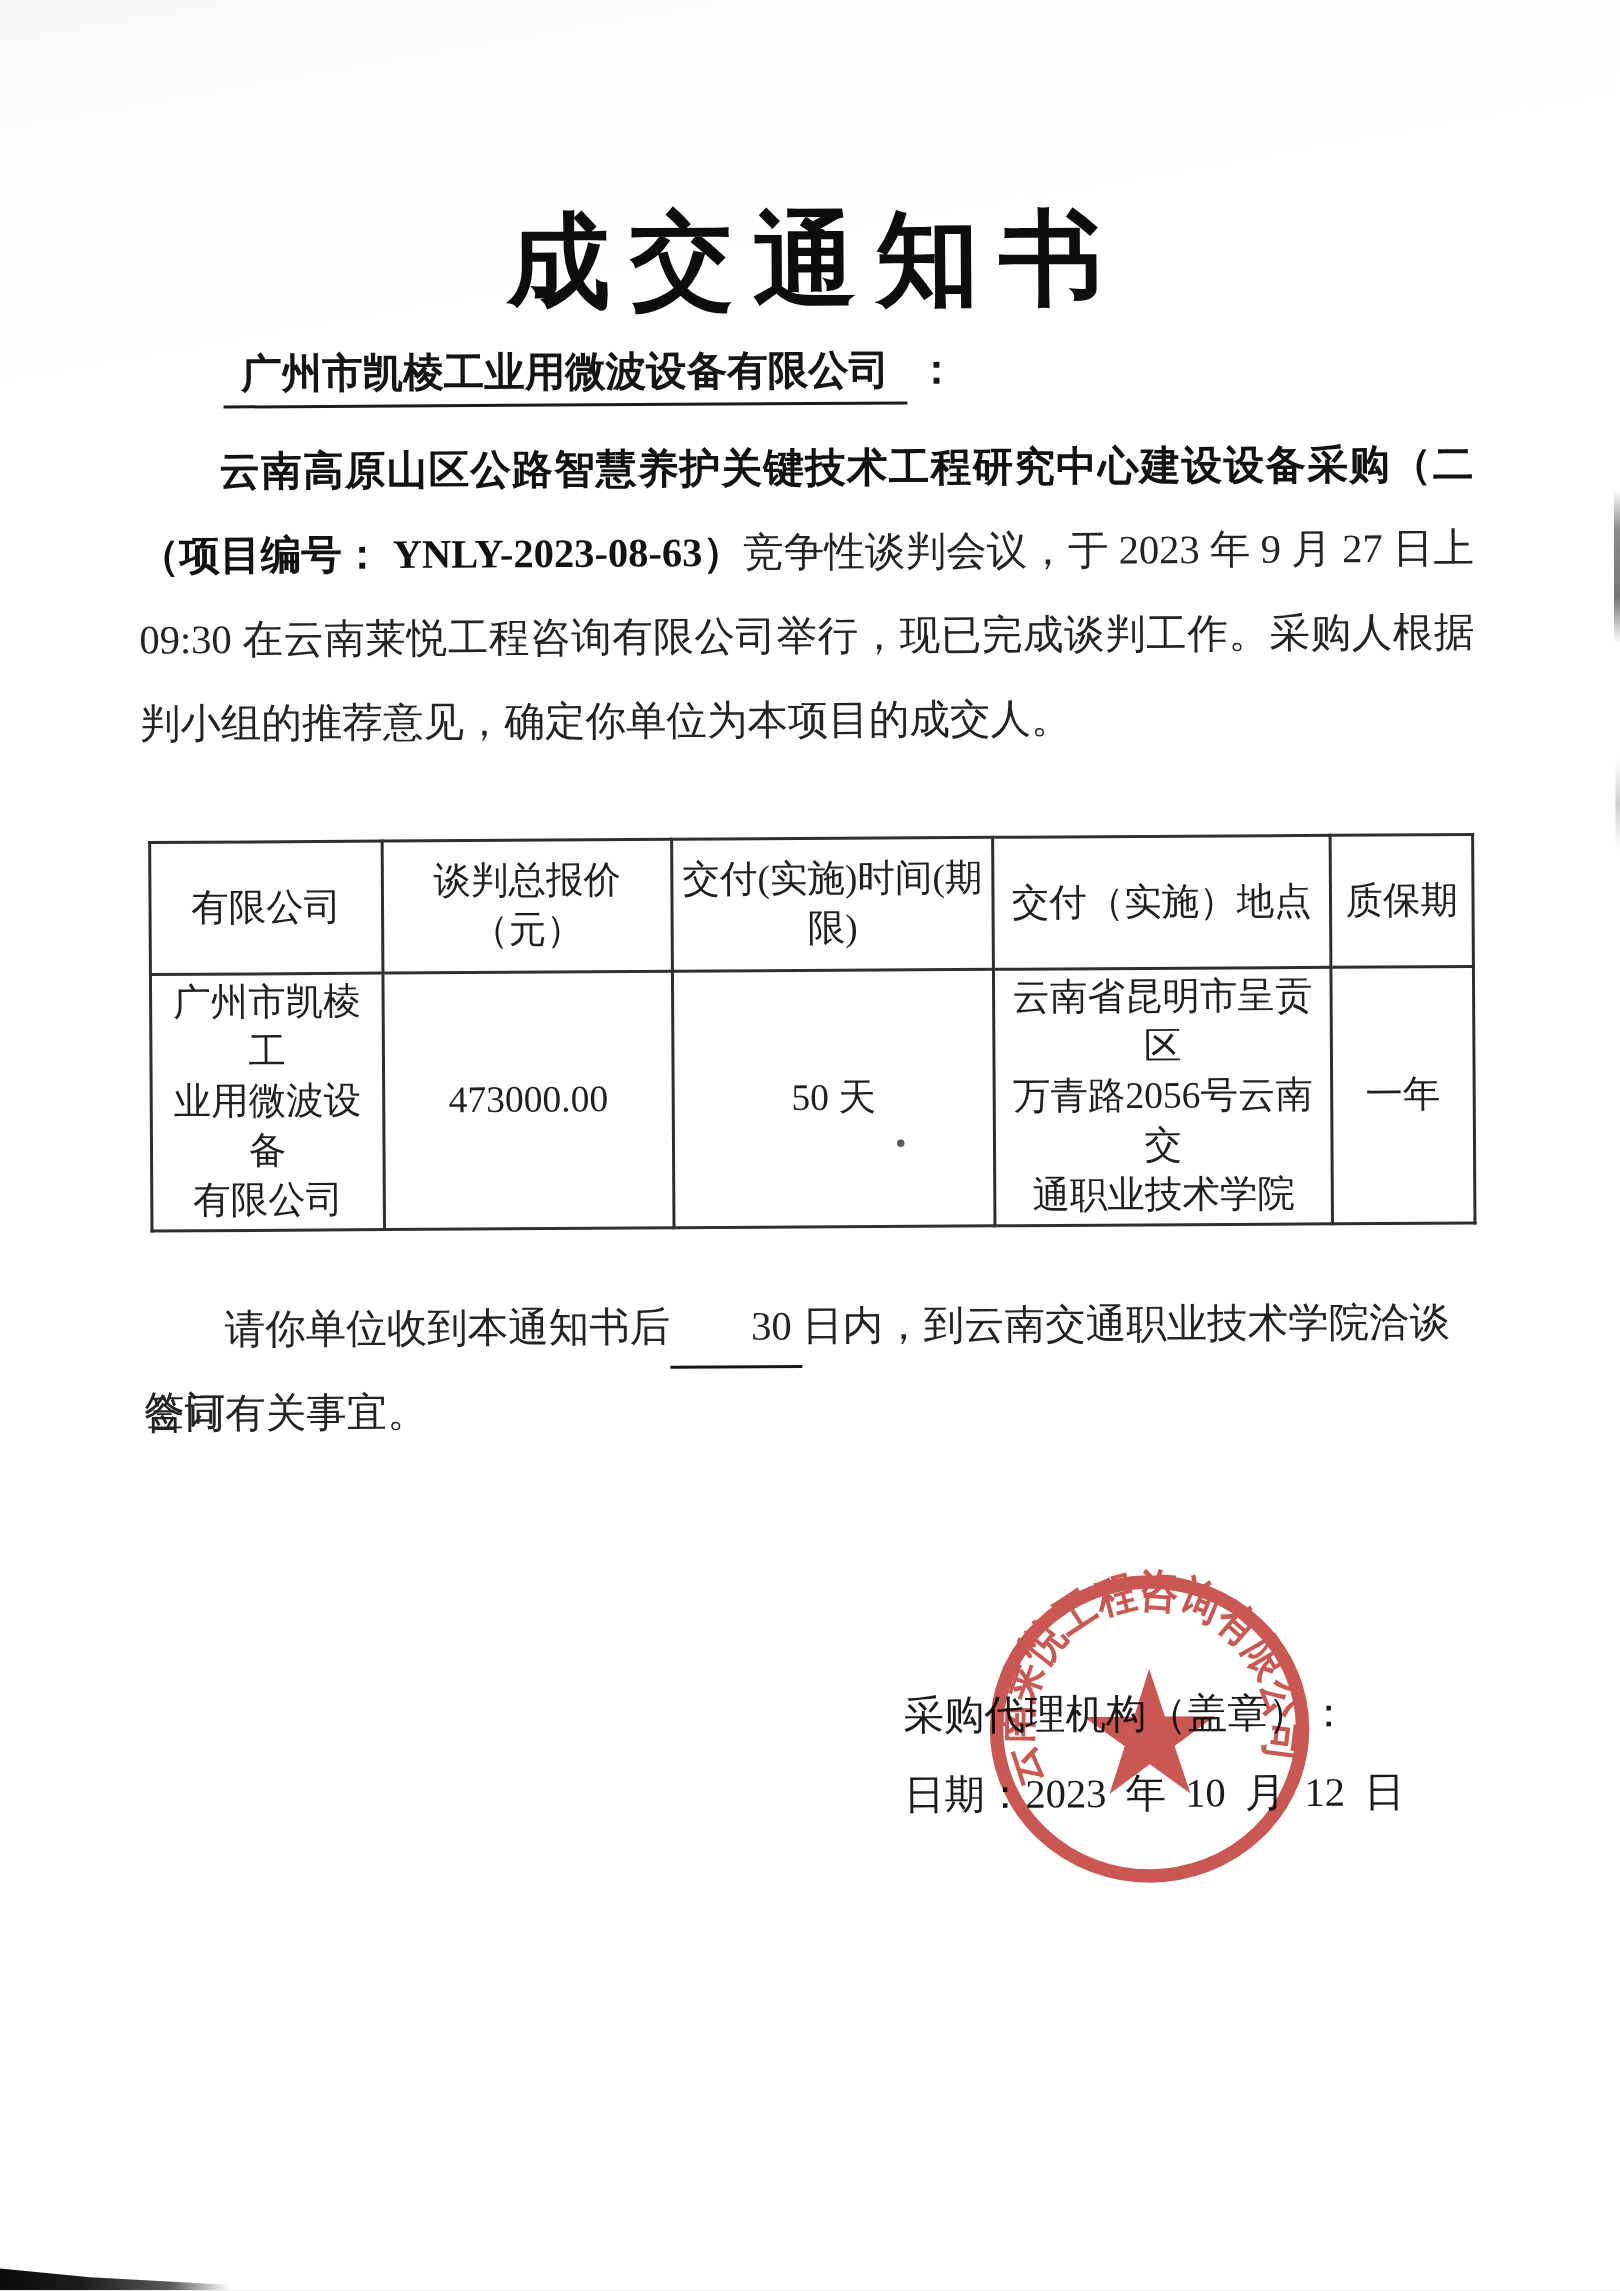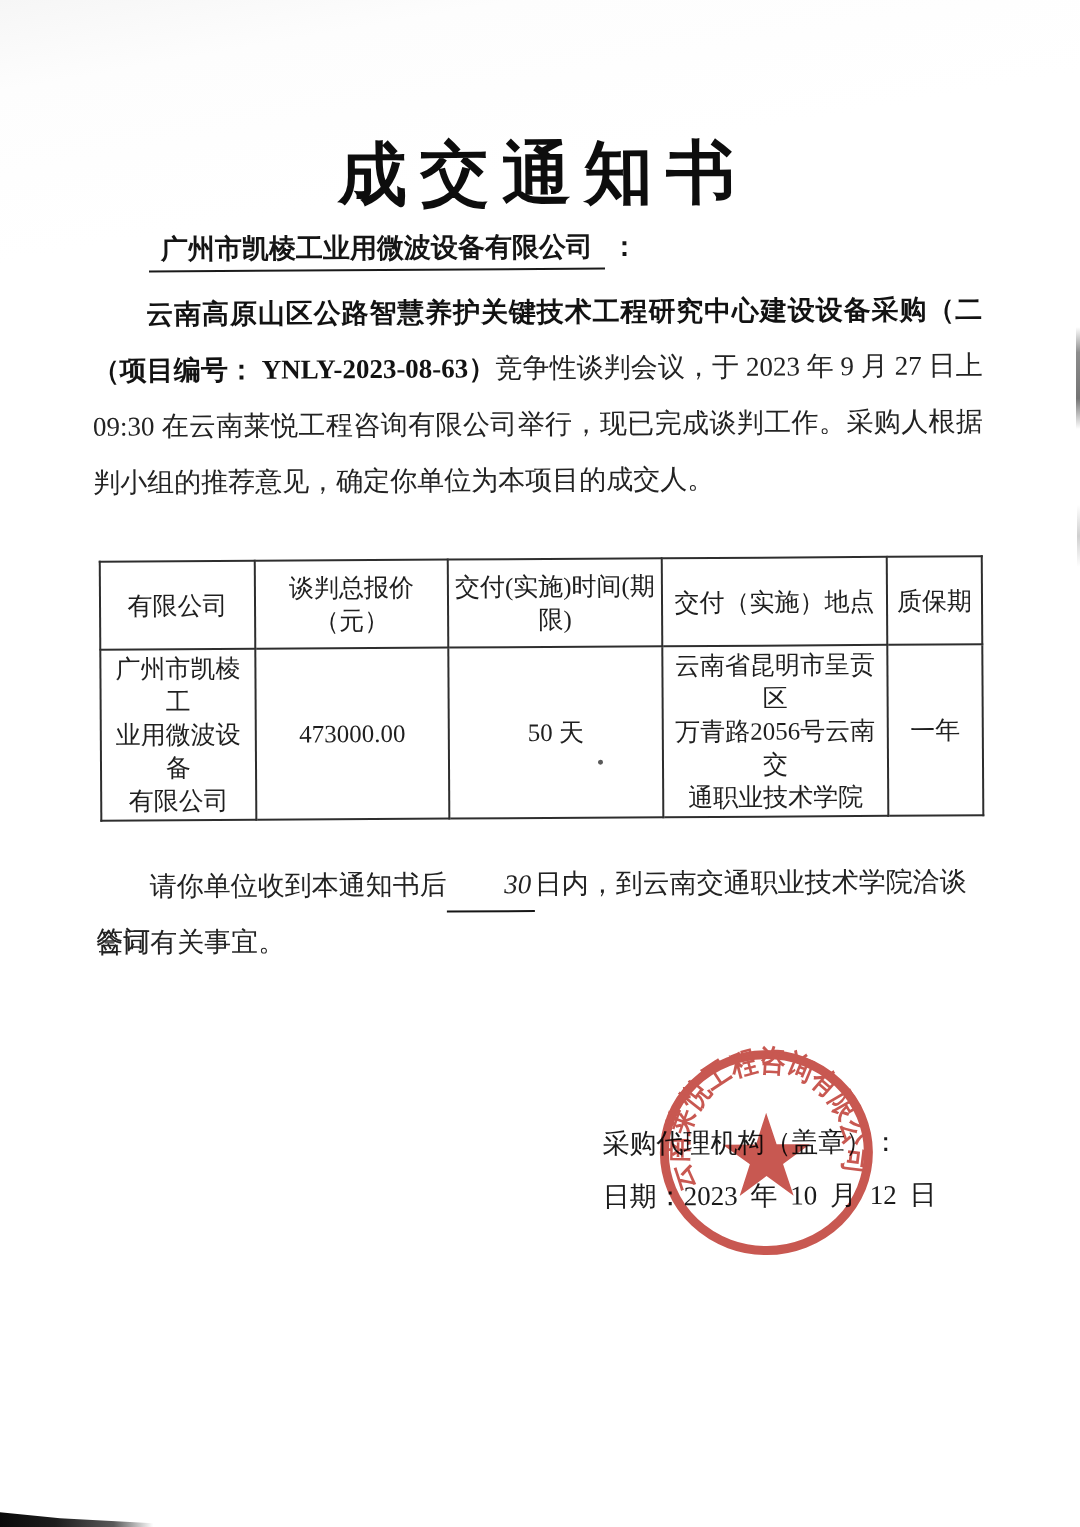--- a/index.html
+++ b/index.html
@@ -30,21 +30,21 @@
   table.award { position:absolute; top:558px; left:100px; border-collapse:collapse; table-layout:fixed; }
   table.award td {
     border:2px solid #2e2e2e; text-align:center; vertical-align:middle;
     white-space:pre-line; font-size:25px; line-height:33px; padding:2px 4px; color:#1f1f1f;
   }
   tr.hdr td { height:82px; }
   tr.row td { height:140px; }
 
   .notice { position:absolute; top:858px; left:95px; width:890px; font-size:27px; color:#232323; }
   .notice .line { height:56px; line-height:52px; }
-  .days-underline { display:inline-block; min-width:88px; border-bottom:2px solid #161616; text-align:center; font-weight:normal;font-style:italic; }
+  .days-underline { display:inline-block; min-width:88px; border-bottom:2px solid #161616; text-align:left; font-weight:normal; }
 
   .sig { position:absolute; top:1120px; left:600px; font-size:27px; color:#1b1b1b; }
   .sig .sig-line { height:53px; line-height:48px; white-space:nowrap; }
   .date-line { word-spacing:6px; }
 
   .stamp { position:absolute; left:650px; top:1044px; width:228px; height:218px; opacity:.85; mix-blend-mode:multiply; }
 
   .artifact-corner {
     position:absolute; left:0; bottom:0; width:158px; height:16px;
     background:linear-gradient(90deg,#0a0a0a 0%,#1d1d1d 35%,#5a5a5a 72%,rgba(255,255,255,0) 97%);

